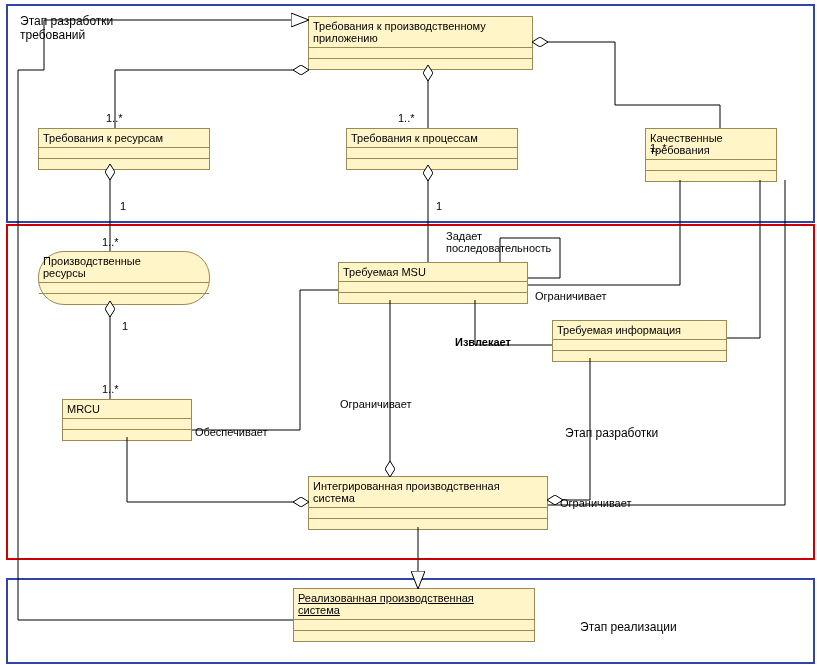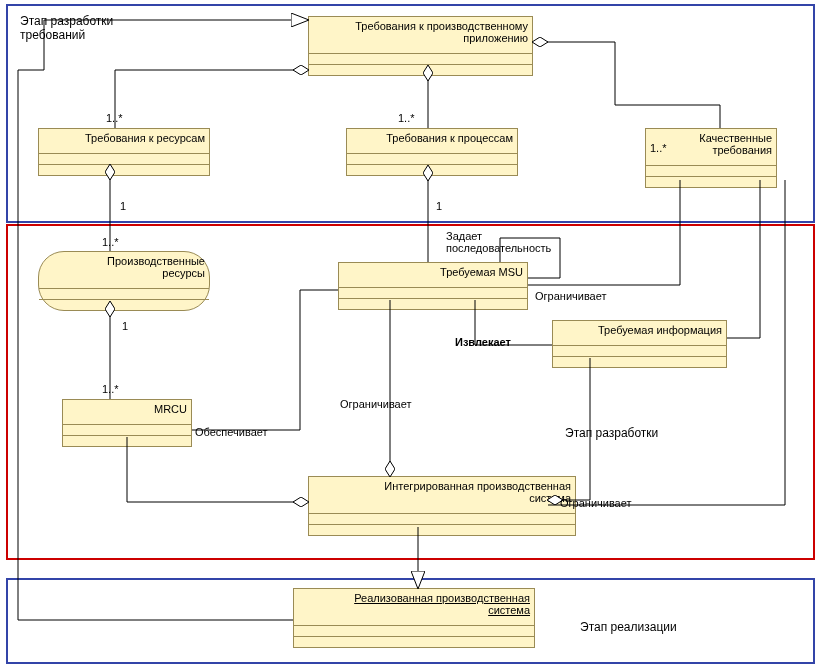--- a/index.html
+++ b/index.html
@@ -2,21 +2,21 @@
 <html><head>
 <meta charset="utf-8">
 <style>
 html,body{margin:0;padding:0;font-family:Arial,Helvetica,sans-serif;font-size:11px;color:#000;background:#fff}
 .stage{position:relative;width:817px;height:665px;background:#fff}
 .frame{position:absolute;border-width:2px;border-style:solid}
 .frame.blue{border-color:#3344a8}
 .frame.red{border-color:#cc0000}
 .frame-label{position:absolute;font-size:12px;color:#000}
 .class-box{position:absolute;background:#fff5c8;border:1px solid #9a8b55;box-sizing:border-box}
-.class-title{text-align:right;padding:3px 4px 9px 4px;line-height:12px;border-bottom:1px solid #9a8b55}
+.class-title{text-align:left;padding:3px 4px 3px 4px;line-height:12px;border-bottom:1px solid #9a8b55}
 .class-attr{height:10px;border-bottom:1px solid #9a8b55}
 .class-op{height:10px}
 svg.layer{position:absolute;left:0;top:0;width:817px;height:665px;pointer-events:none}
 .lbl{position:absolute;font-size:11px;color:#000;white-space:nowrap}
 </style>
 </head>
 <body>
 
 <div class="stage">
 
@@ -73,21 +73,21 @@
     <div class="class-attr"></div>
     <div class="class-op"></div>
   </div>
 
   <div class="class-box" style="left:62px;top:399px;width:130px;">
     <div class="class-title">MRCU</div>
     <div class="class-attr"></div>
     <div class="class-op"></div>
   </div>
 
-  <div class="class-box" style="left:308px;top:476px;width:268px;">
+  <div class="class-box" style="left:308px;top:476px;width:240px;">
     <div class="class-title" style="white-space:pre;">Интегрированная производственная
 система</div>
     <div class="class-attr"></div>
     <div class="class-op"></div>
   </div>
 
   <div class="class-box" style="left:293px;top:588px;width:242px;text-decoration:underline;">
     <div class="class-title" style="white-space:pre;">Реализованная производственная
 система</div>
     <div class="class-attr"></div>

